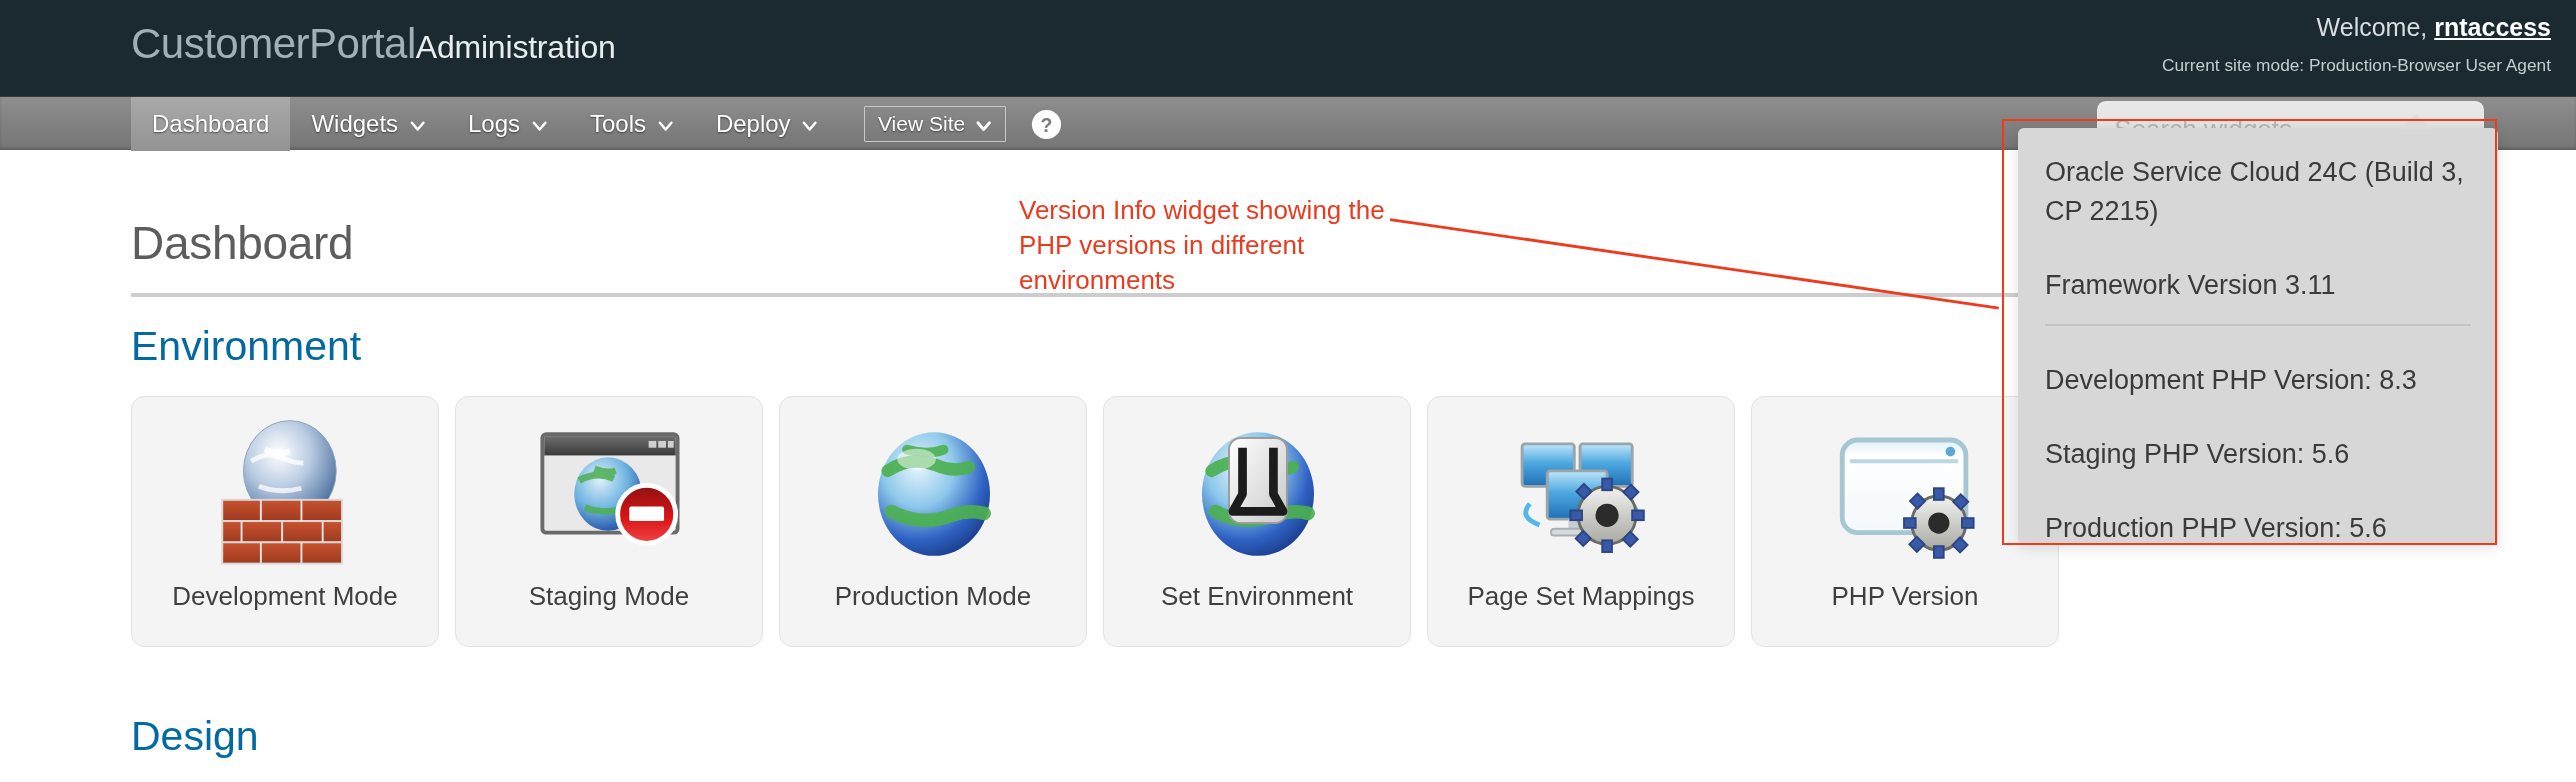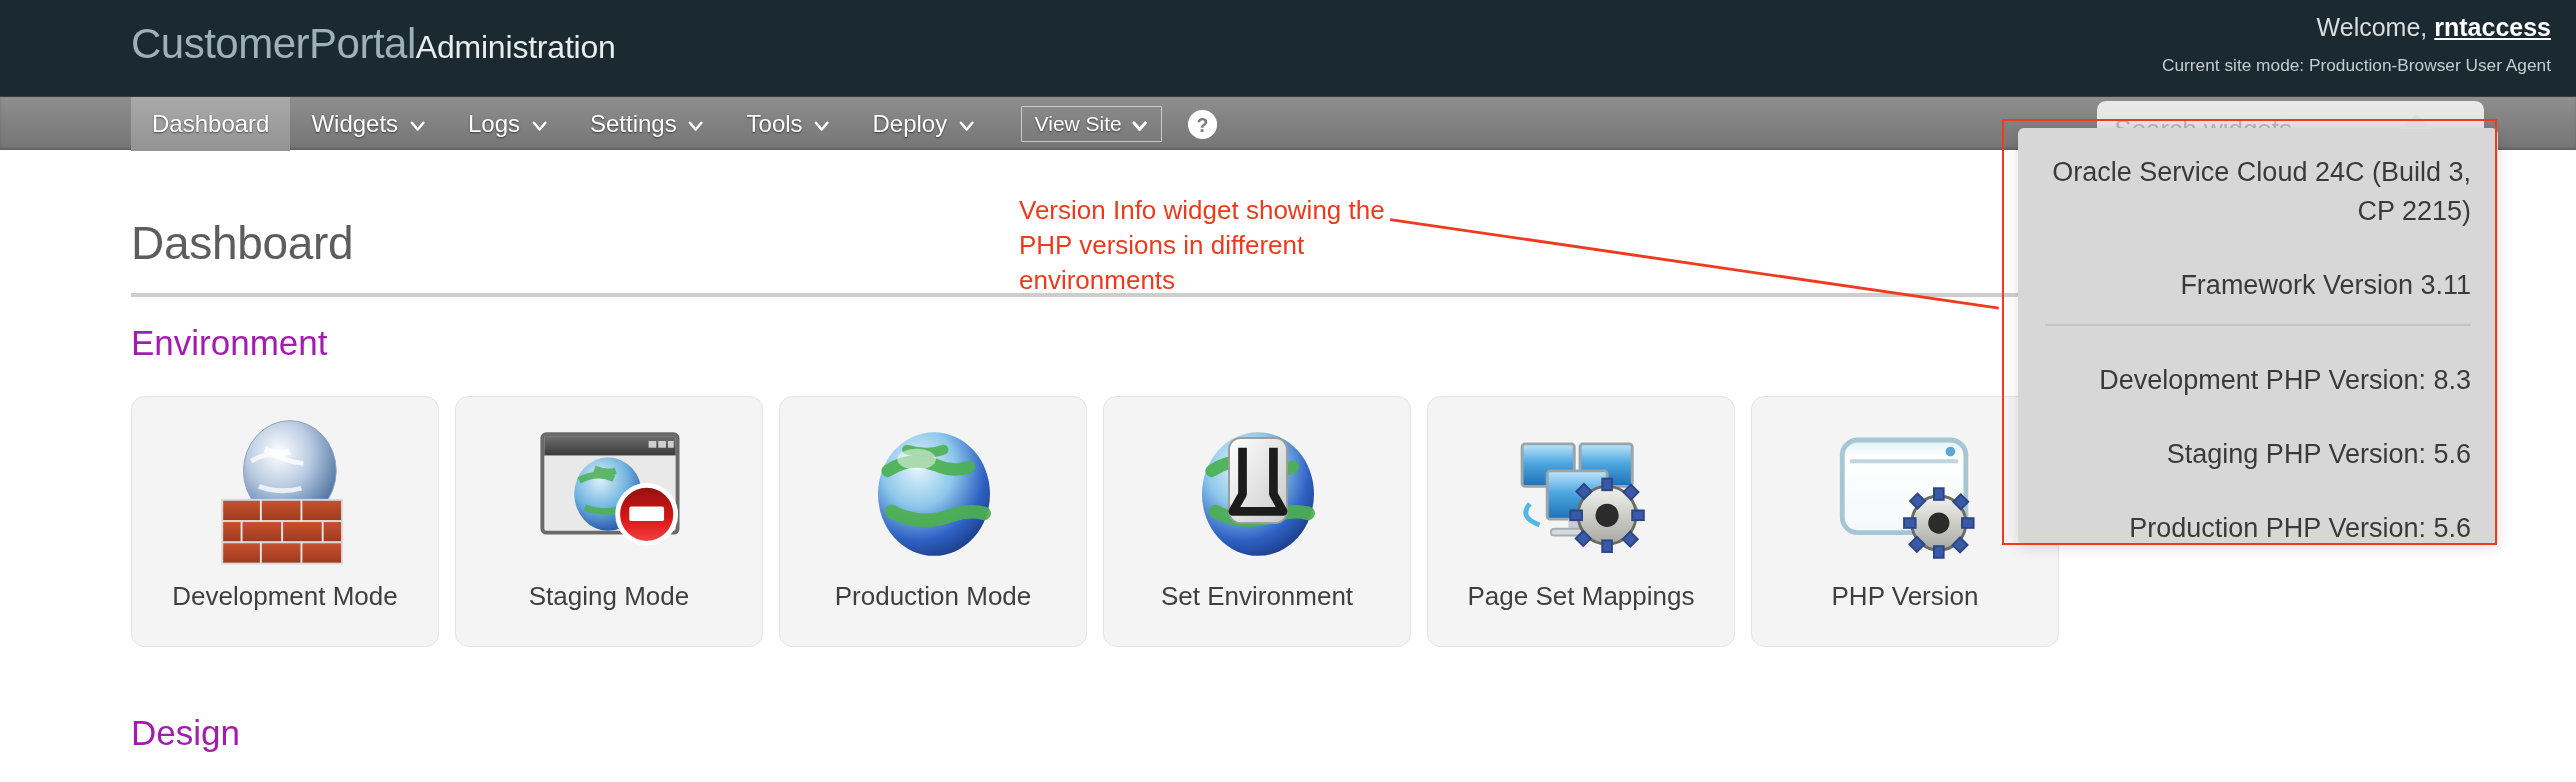--- a/index.html
+++ b/index.html
@@ -76,21 +76,21 @@
   .content { position:absolute; left:0; top:150px; width:2576px; }
 
   .page-title {
     position:absolute; left:131px; top:66px;
     font-size:46px; color:#5d5d5d; font-weight:400; letter-spacing:-0.3px;
   }
   .title-rule {
     position:absolute; left:131px; top:143px; width:2351px; height:3.9px; background:#cdcdcd;
   }
   .section-h {
-    position:absolute; left:131px; font-size:35px; color:#a21caf; font-weight:400;
+    position:absolute; left:131px; font-size:41px; color:#0369a1; font-weight:400;
   }
   .section-env { top:173px; }
   .section-design { top:563px; }
 
   
   .tiles { position:absolute; left:131px; top:246px; display:flex; gap:16px; }
   .tile {
     width:308px; height:251px;
     background:#f4f4f4; border:1.9px solid #e2e2e2; border-radius:13.5px;
     display:flex; flex-direction:column; align-items:center; justify-content:flex-start;
@@ -113,21 +113,21 @@
     box-shadow: 0 3.9px 13.5px rgba(0,0,0,0.12);
     border-radius:5.8px;
     z-index:40;
   }
   .version-popup .arrow {
     position:absolute; top:-14.5px; right:66px;
     width:0; height:0;
     border-left:16.4px solid transparent; border-right:16.4px solid transparent;
     border-bottom:15.4px solid #dcdcdc;
   }
-  .vp-list { padding:25px 27px 0 27px;text-align:right; }
+  .vp-list { padding:25px 27px 0 27px; }
   .vp-item { font-size:27px; line-height:39px; color:#3a3a3a; }
   .vp-divider { height:1.9px; background:#c4c4c4; margin:19px 0 13.5px 0; }
   .vp-item.sp { margin-top:35px; }
 
   
   .anno-text {
     position:absolute; left:1019px; top:193px;
     color:#eb3b1f; font-size:26px; line-height:35px; width:405px;
   }
   .anno-box {
@@ -170,28 +170,20 @@
 
       <div class="nav-item">
         <span>Logs</span>
         <span class="caret">
           <svg width="17.3" height="17.3" viewBox="0 0 18 18">
               <path d="M3 6 L9 13 L15 6" fill="none" stroke="#fff" stroke-width="2.6" stroke-linecap="round" stroke-linejoin="round"></path>
             </svg>
         </span>
       </div>
 
-      <div class="nav-item">
-        <span>Settings</span>
-        <span class="caret">
-          <svg width="17.3" height="17.3" viewBox="0 0 18 18">
-              <path d="M3 6 L9 13 L15 6" fill="none" stroke="#fff" stroke-width="2.6" stroke-linecap="round" stroke-linejoin="round"></path>
-            </svg>
-        </span>
-      </div>
 
       <div class="nav-item">
         <span>Tools</span>
         <span class="caret">
           <svg width="17.3" height="17.3" viewBox="0 0 18 18">
               <path d="M3 6 L9 13 L15 6" fill="none" stroke="#fff" stroke-width="2.6" stroke-linecap="round" stroke-linejoin="round"></path>
             </svg>
         </span>
       </div>
 

